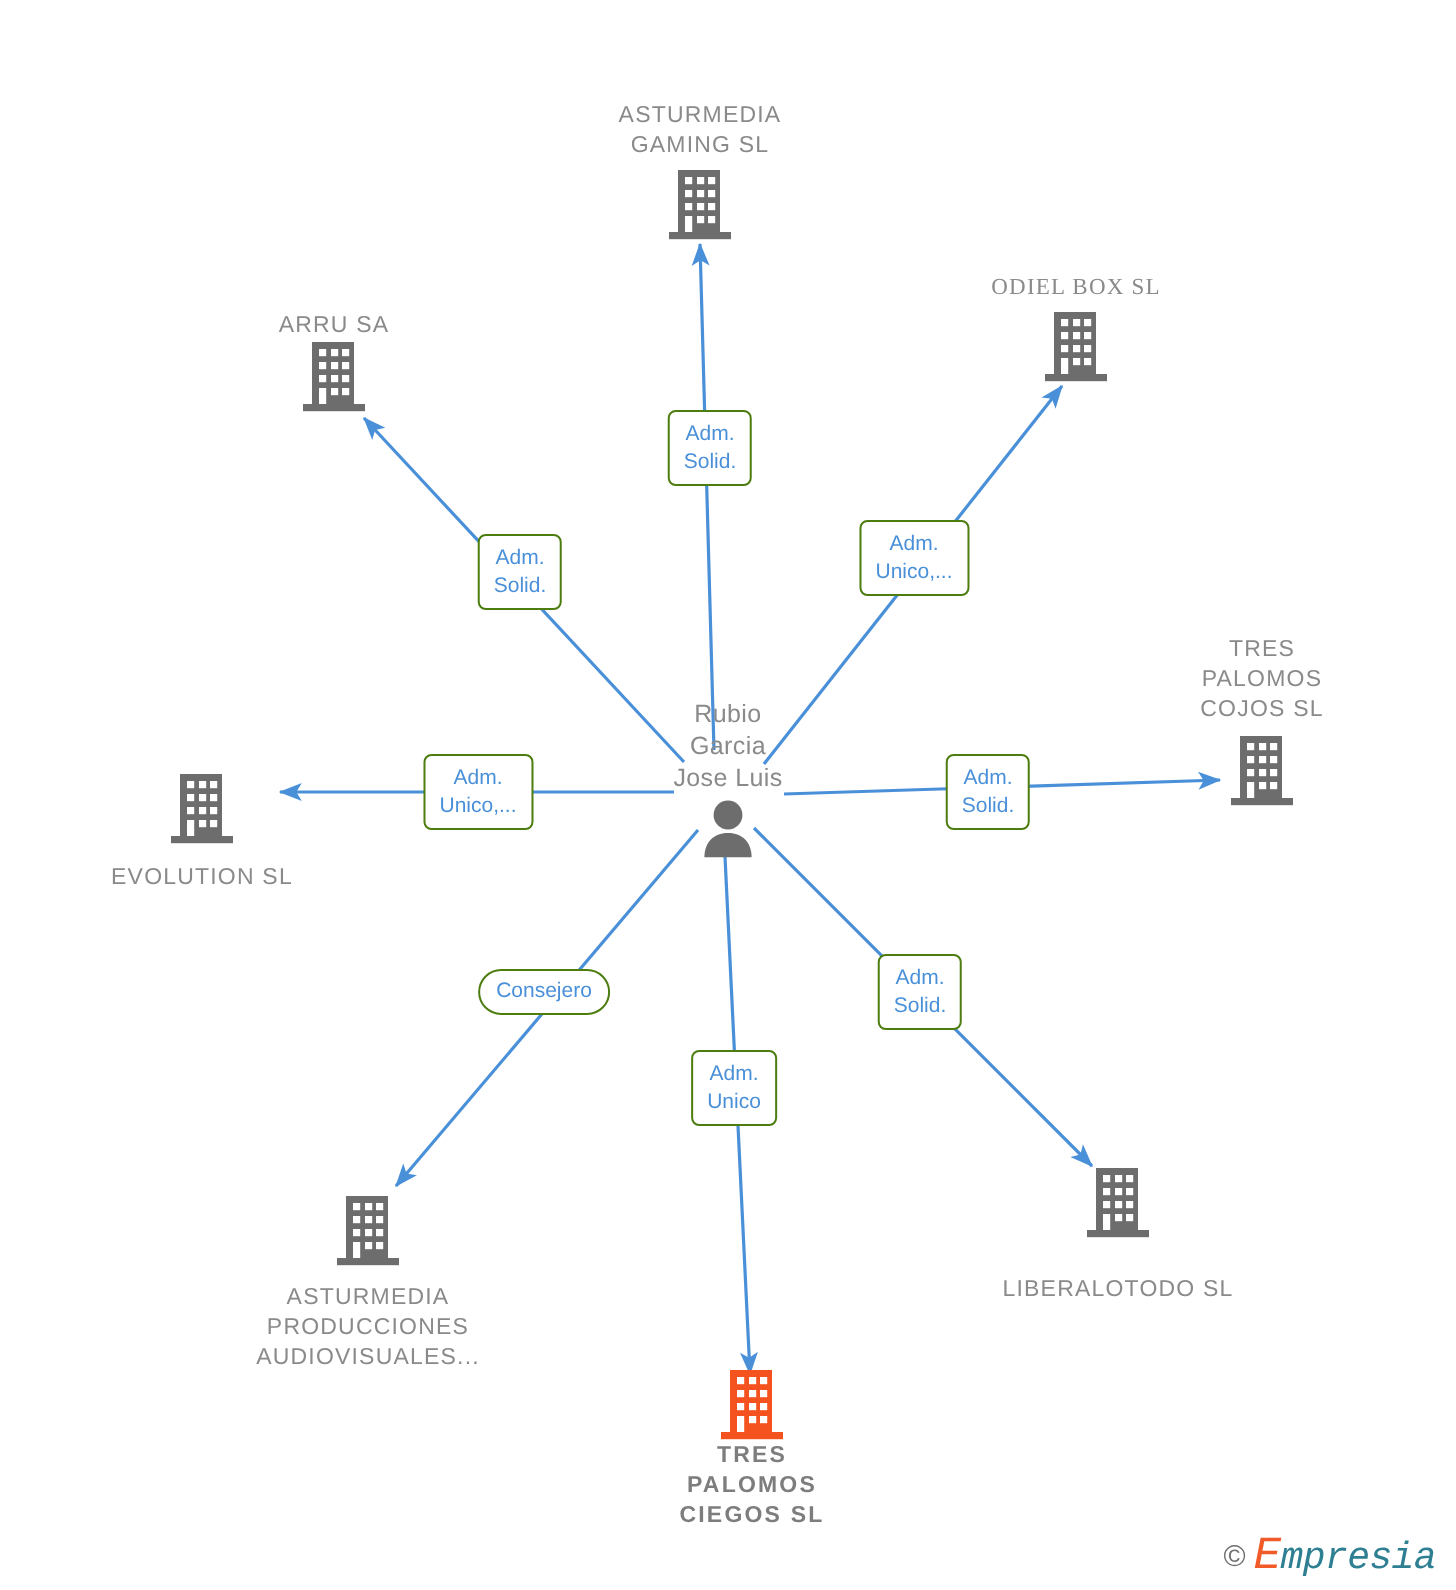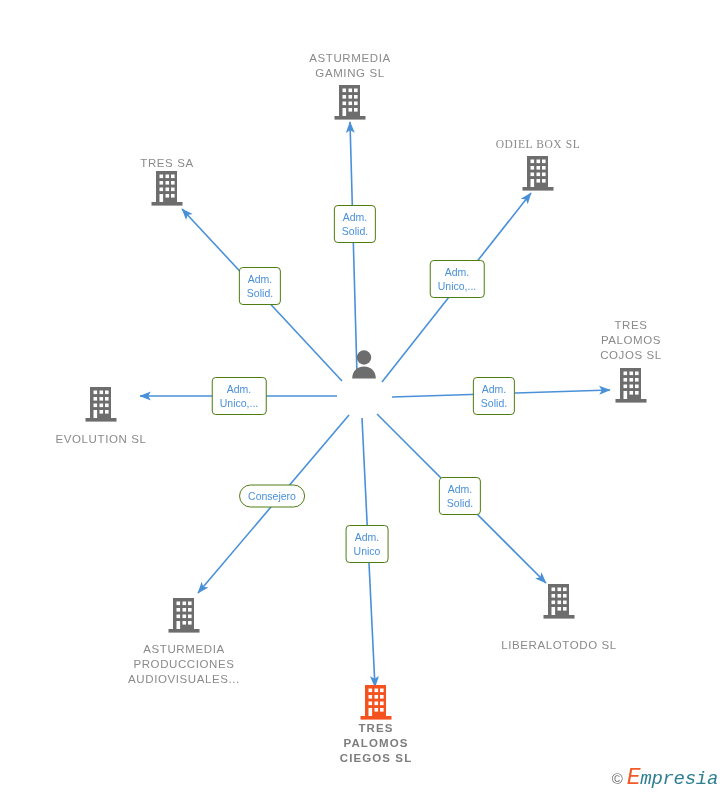--- a/index.html
+++ b/index.html
@@ -125,20 +125,23 @@
         <line x1="392" y1="397" x2="610" y2="390" stroke="#4a90d9" stroke-width="1.6" marker-end="url(#arrowhead)"></line>
         <line x1="337" y1="396" x2="140" y2="396" stroke="#4a90d9" stroke-width="1.6" marker-end="url(#arrowhead)"></line>
         <line x1="349" y1="415" x2="198" y2="593" stroke="#4a90d9" stroke-width="1.6" marker-end="url(#arrowhead)"></line>
         <line x1="362" y1="418" x2="375" y2="687" stroke="#4a90d9" stroke-width="1.6" marker-end="url(#arrowhead)"></line>
         <line x1="377" y1="414" x2="546" y2="583" stroke="#4a90d9" stroke-width="1.6" marker-end="url(#arrowhead)"></line>
       </g>
   </svg>
 
   <div id="node-layer">
       <div class="node person-node" style="left: 364px; top: 349px;">
+        <span class="node-label person">Rubio
+Garcia
+Jose Luis</span>
         <span class="node-icon"><svg width="34" height="32" viewBox="0 0 34 32" xmlns="http://www.w3.org/2000/svg">
             <circle cx="17" cy="8.5" r="7.2" fill="#6d6d6d"></circle>
             <path d="M17 17.5 C9.5 17.5 5.2 22.5 5.2 29.6 L28.8 29.6 C28.8 22.5 24.5 17.5 17 17.5 Z" fill="#6d6d6d"></path>
           </svg></span>
       </div>
       <div class="node" style="left: 350px; top: 83px;">
         <span class="node-icon"><svg width="34" height="38" viewBox="0 0 34 38" xmlns="http://www.w3.org/2000/svg">
             <rect x="6" y="2" width="21" height="32" fill="#6d6d6d"></rect>
             <rect x="1.5" y="33" width="31" height="3.6" fill="#6d6d6d"></rect>
             <rect x="9.5" y="5.5" width="3.6" height="3.6" fill="#ffffff"></rect>
@@ -171,21 +174,21 @@
             <rect x="21" y="12" width="3.6" height="3.6" fill="#ffffff"></rect>
             <rect x="9.5" y="18.5" width="3.6" height="3.6" fill="#ffffff"></rect>
             <rect x="15.5" y="18.5" width="3.6" height="3.6" fill="#ffffff"></rect>
             <rect x="21" y="18.5" width="3.6" height="3.6" fill="#ffffff"></rect>
             <rect x="9.5" y="25" width="3.6" height="8" fill="#ffffff"></rect>
             <rect x="15.5" y="25" width="3.6" height="3.6" fill="#ffffff"></rect>
             <rect x="21" y="25" width="3.6" height="3.6" fill="#ffffff"></rect>
           </svg></span>
       </div>
       <div class="node" style="left: 167px; top: 153px;">
-        <span class="node-label">TRES SA</span>
+        <span class="node-label">ARRU SA</span>
       </div>
       <div class="node" style="left: 538px; top: 154px;">
         <span class="node-icon"><svg width="34" height="38" viewBox="0 0 34 38" xmlns="http://www.w3.org/2000/svg">
             <rect x="6" y="2" width="21" height="32" fill="#6d6d6d"></rect>
             <rect x="1.5" y="33" width="31" height="3.6" fill="#6d6d6d"></rect>
             <rect x="9.5" y="5.5" width="3.6" height="3.6" fill="#ffffff"></rect>
             <rect x="15.5" y="5.5" width="3.6" height="3.6" fill="#ffffff"></rect>
             <rect x="21" y="5.5" width="3.6" height="3.6" fill="#ffffff"></rect>
             <rect x="9.5" y="12" width="3.6" height="3.6" fill="#ffffff"></rect>
             <rect x="15.5" y="12" width="3.6" height="3.6" fill="#ffffff"></rect>

